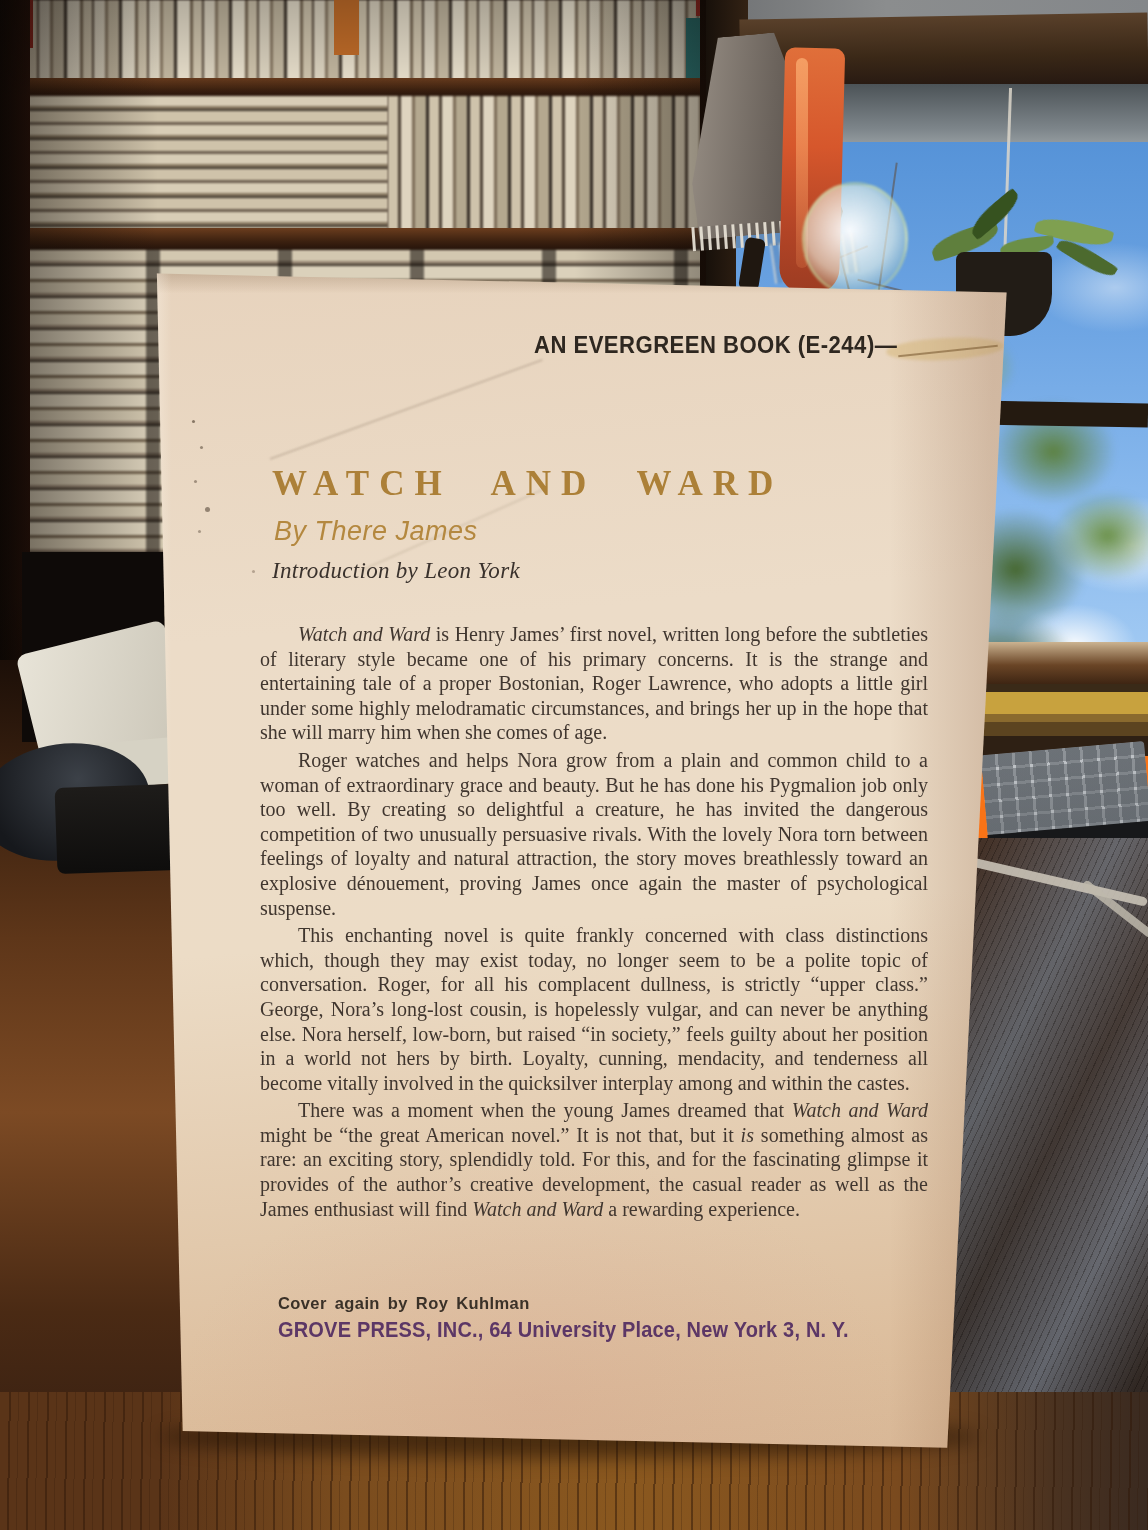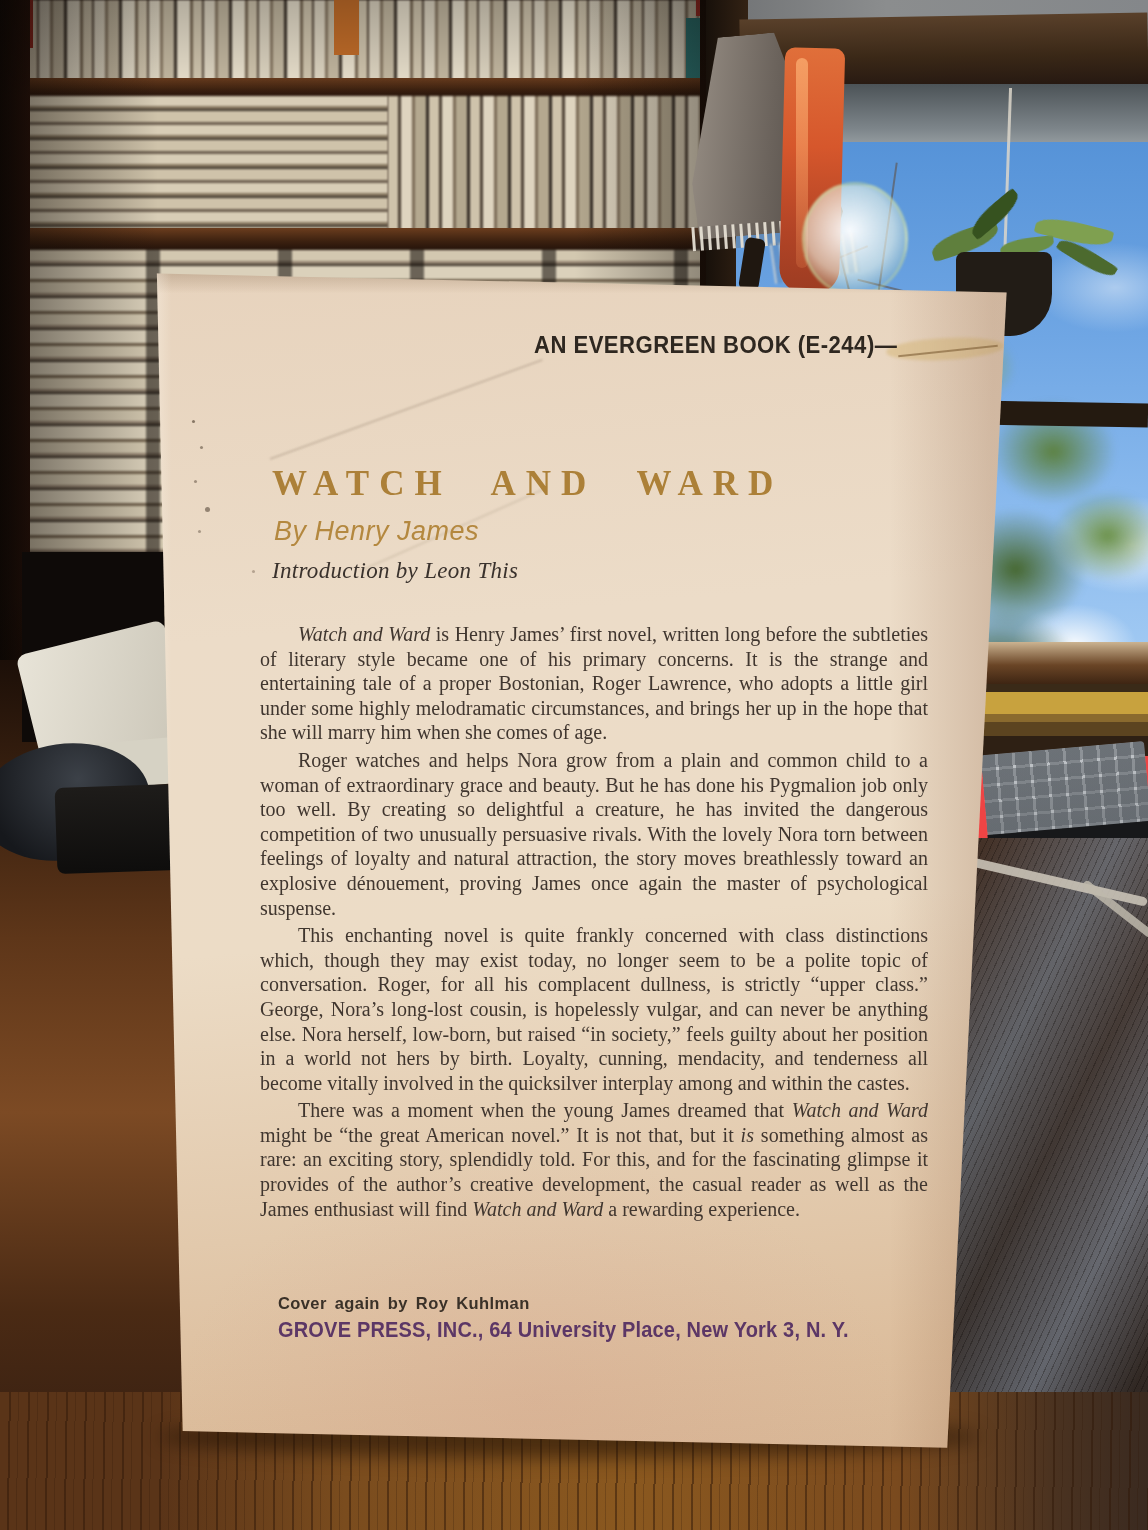--- a/index.html
+++ b/index.html
@@ -1,17 +1,17 @@
 <!DOCTYPE html>
 <html><head>
 <meta charset="utf-8">
 <style>
   html,body{margin:0;padding:0;background:#0c0806;}
   .scene{position:relative;width:1148px;height:1530px;overflow:hidden;
-         font-family:"Liberation Serif",serif;background:#ef4444;}
+         font-family:"Liberation Serif",serif;background:#f97316;}
   .abs{position:absolute;}
 
   
   .shelf-area{left:0;top:0;width:718px;height:845px;background:#241710;overflow:hidden;}
   .row{filter:blur(1.2px);}
   .row-a{left:28px;top:0;width:690px;height:80px;
     background:repeating-linear-gradient(90deg,#d6cab2 0 9px,#5a4d3e 9px 11px,#e3dac6 11px 22px,#8a7a64 22px 25px,#c9bda5 25px 36px,#3c332a 36px 39px,#efe6d2 39px 52px,#7a6a55 52px 55px);}
   .board{background:linear-gradient(180deg,#6b3d1e,#3c2110 60%,#24130a);}
   .board1{left:0;top:78px;width:718px;height:20px;}
   .row-b-l{left:28px;top:96px;width:360px;height:134px;
@@ -230,22 +230,22 @@
   <div class="abs book">
     <div class="abs cover-shading"></div>
     <div class="abs crease"></div>
     <div class="abs crease2"></div>
     <div class="abs specks"></div>
     <div class="abs smudge"></div>
     <div class="abs scratch"></div>
 
     <div class="abs banner">AN EVERGREEN BOOK (E-244)—</div>
     <div class="abs title">WATCH AND WARD</div>
-    <div class="abs byline">By Henry James</div>
-    <div class="abs intro">Introduction by Leon This</div>
+    <div class="abs byline">By There James</div>
+    <div class="abs intro">Introduction by Leon York</div>
 
     <div class="abs blurb">
       <p class="para"><span class="it">Watch and Ward</span><span> is Henry James’ first novel, written long before the subtleties of literary style became one of his primary concerns. It is the strange and entertaining tale of a proper Bostonian, Roger Lawrence, who adopts a little girl under some highly melodramatic circumstances, and brings her up in the hope that she will marry him when she comes of age.</span></p>
       <p class="para"><span>Roger watches and helps Nora grow from a plain and common child to a woman of extraordinary grace and beauty. But he has done his Pygmalion job only too well. By creating so delightful a creature, he has invited the dangerous competition of two unusually persuasive rivals. With the lovely Nora torn between feelings of loyalty and natural attraction, the story moves breathlessly toward an explosive dénouement, proving James once again the master of psychological suspense.</span></p>
       <p class="para"><span>This enchanting novel is quite frankly concerned with class distinctions which, though they may exist today, no longer seem to be a polite topic of conversation. Roger, for all his complacent dullness, is strictly “upper class.” George, Nora’s long-lost cousin, is hopelessly vulgar, and can never be anything else. Nora herself, low-born, but raised “in society,” feels guilty about her position in a world not hers by birth. Loyalty, cunning, mendacity, and tenderness all become vitally involved in the quicksilver interplay among and within the castes.</span></p>
       <p class="para"><span>There was a moment when the young James dreamed that </span><span class="it">Watch and Ward</span><span> might be “the great American novel.” It is not that, but it </span><span class="it">is</span><span> something almost as rare: an exciting story, splendidly told. For this, and for the fascinating glimpse it provides of the author’s creative development, the casual reader as well as the James enthusiast will find </span><span class="it">Watch and Ward</span><span> a rewarding experience.</span></p>
     </div>
 
     <div class="abs credit">Cover again by Roy Kuhlman</div>
     <div class="abs publisher">GROVE PRESS, INC., 64 University Place, New York 3, N. Y.</div>

